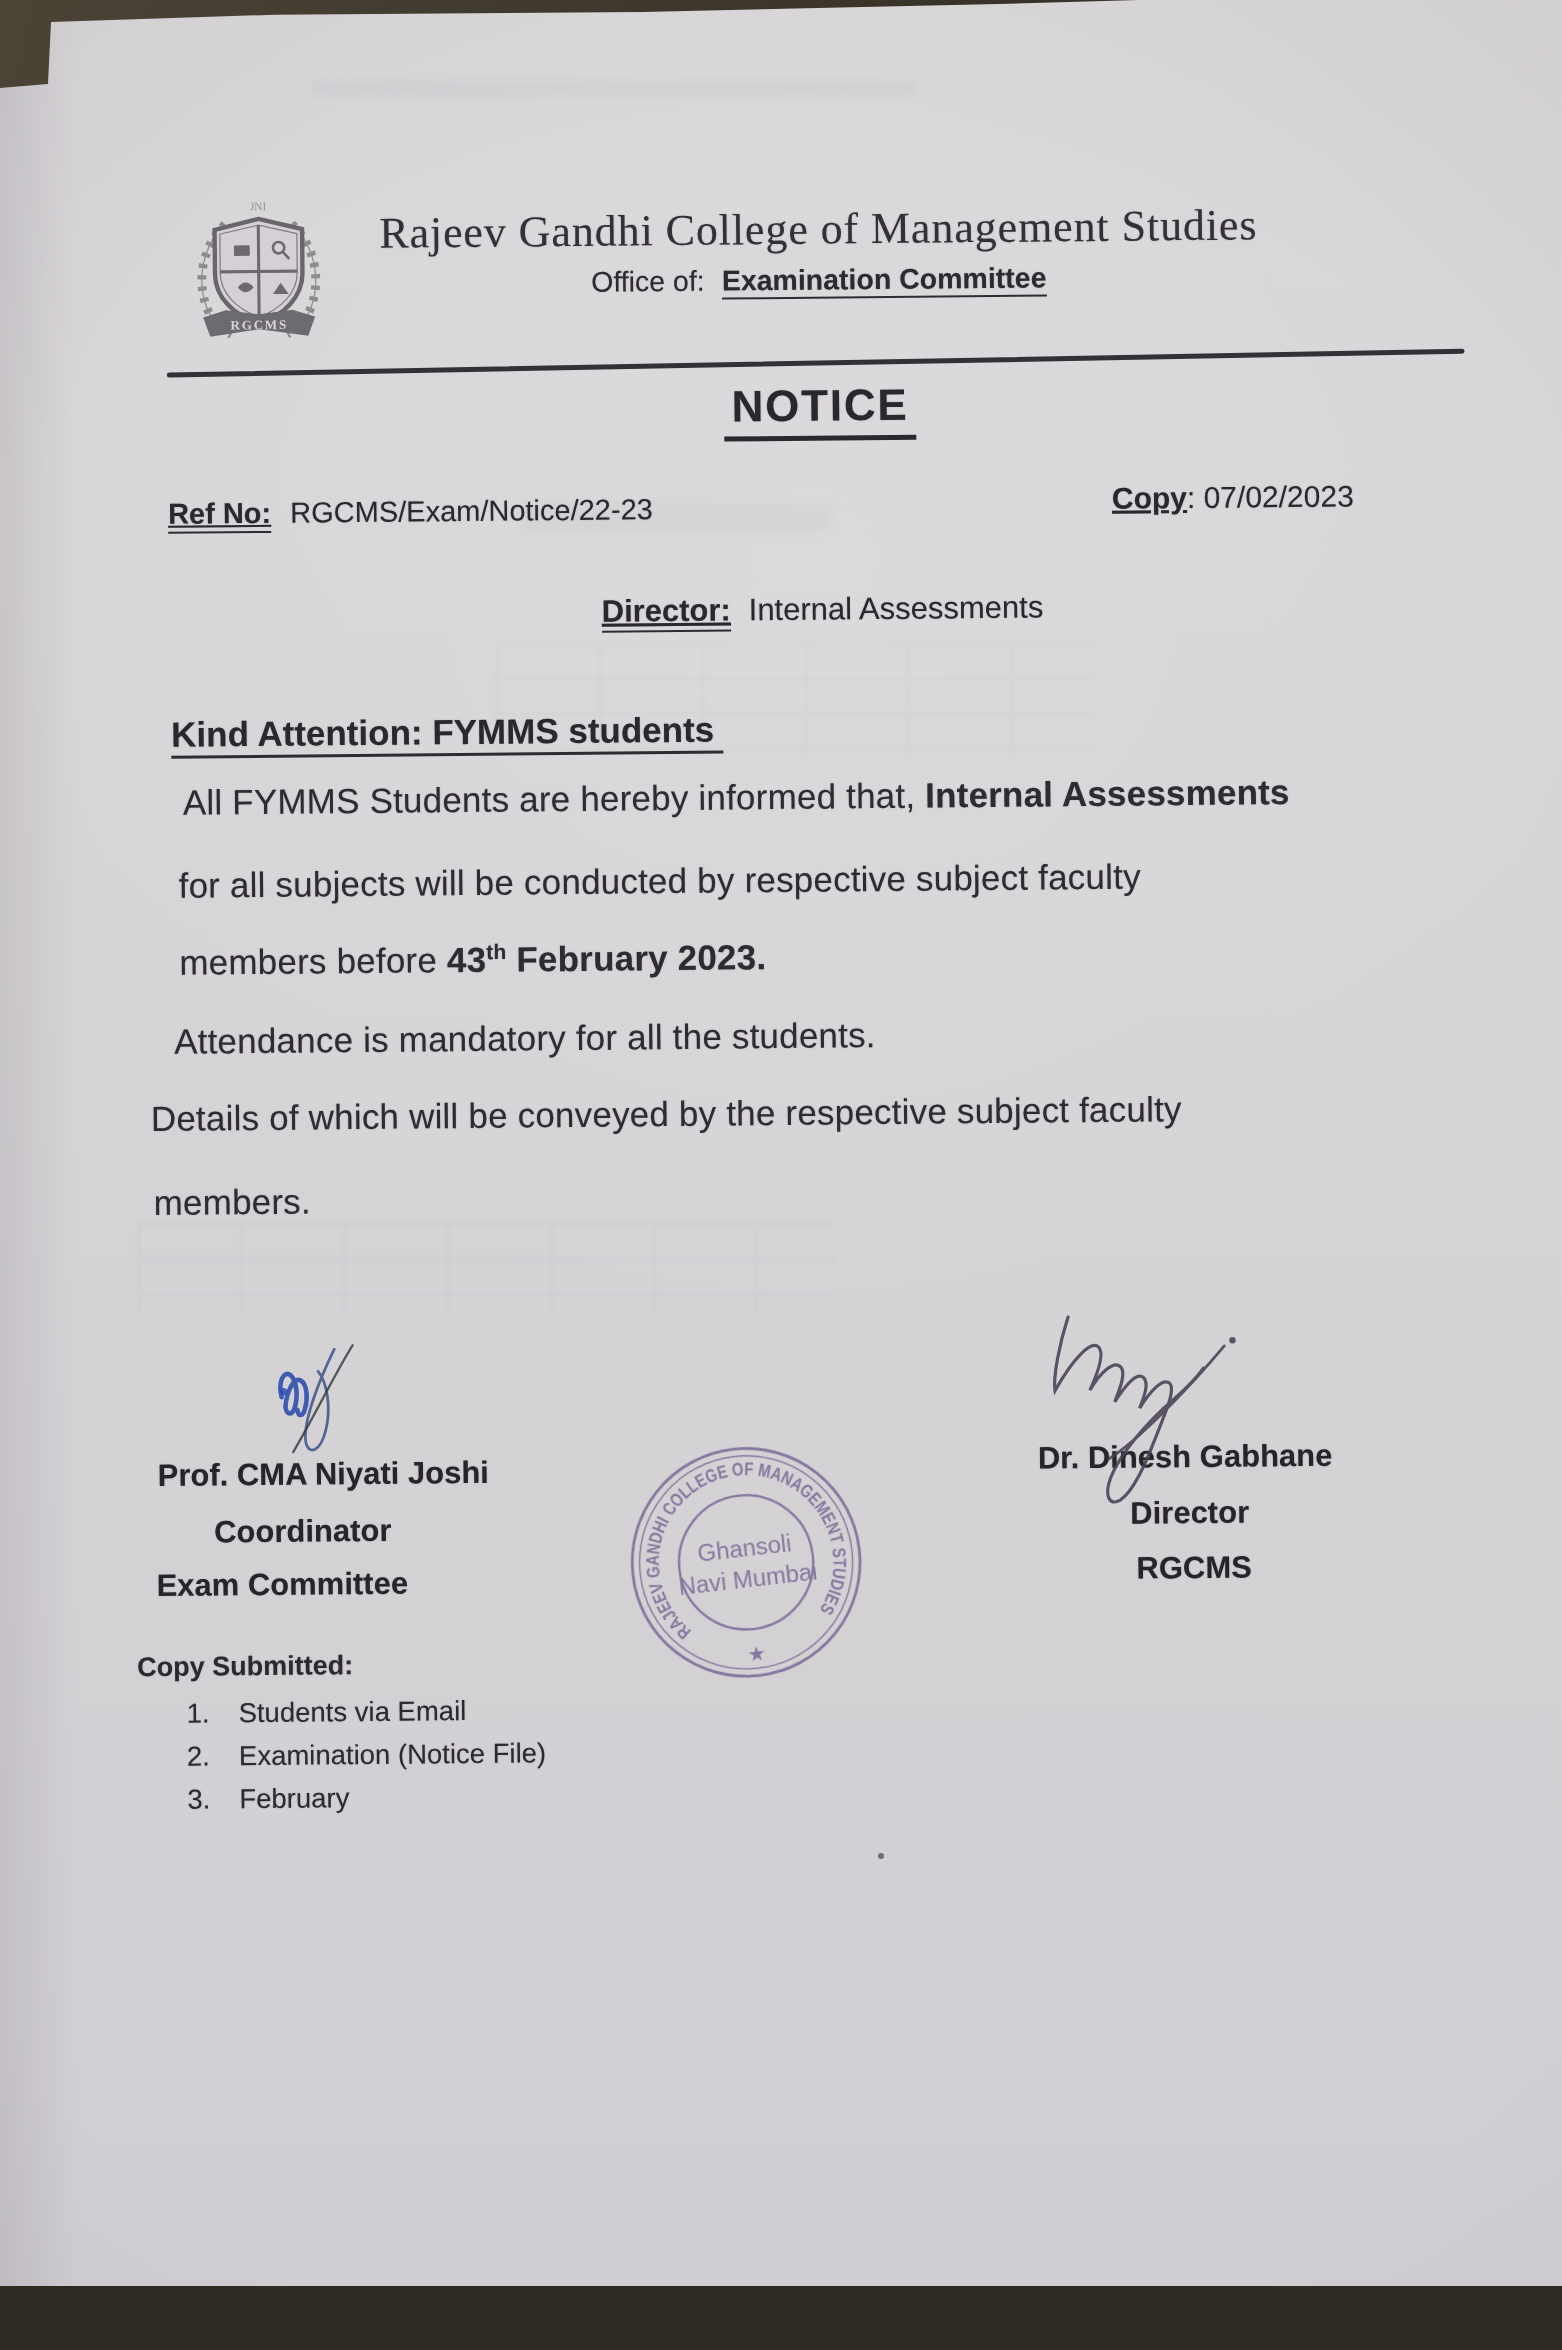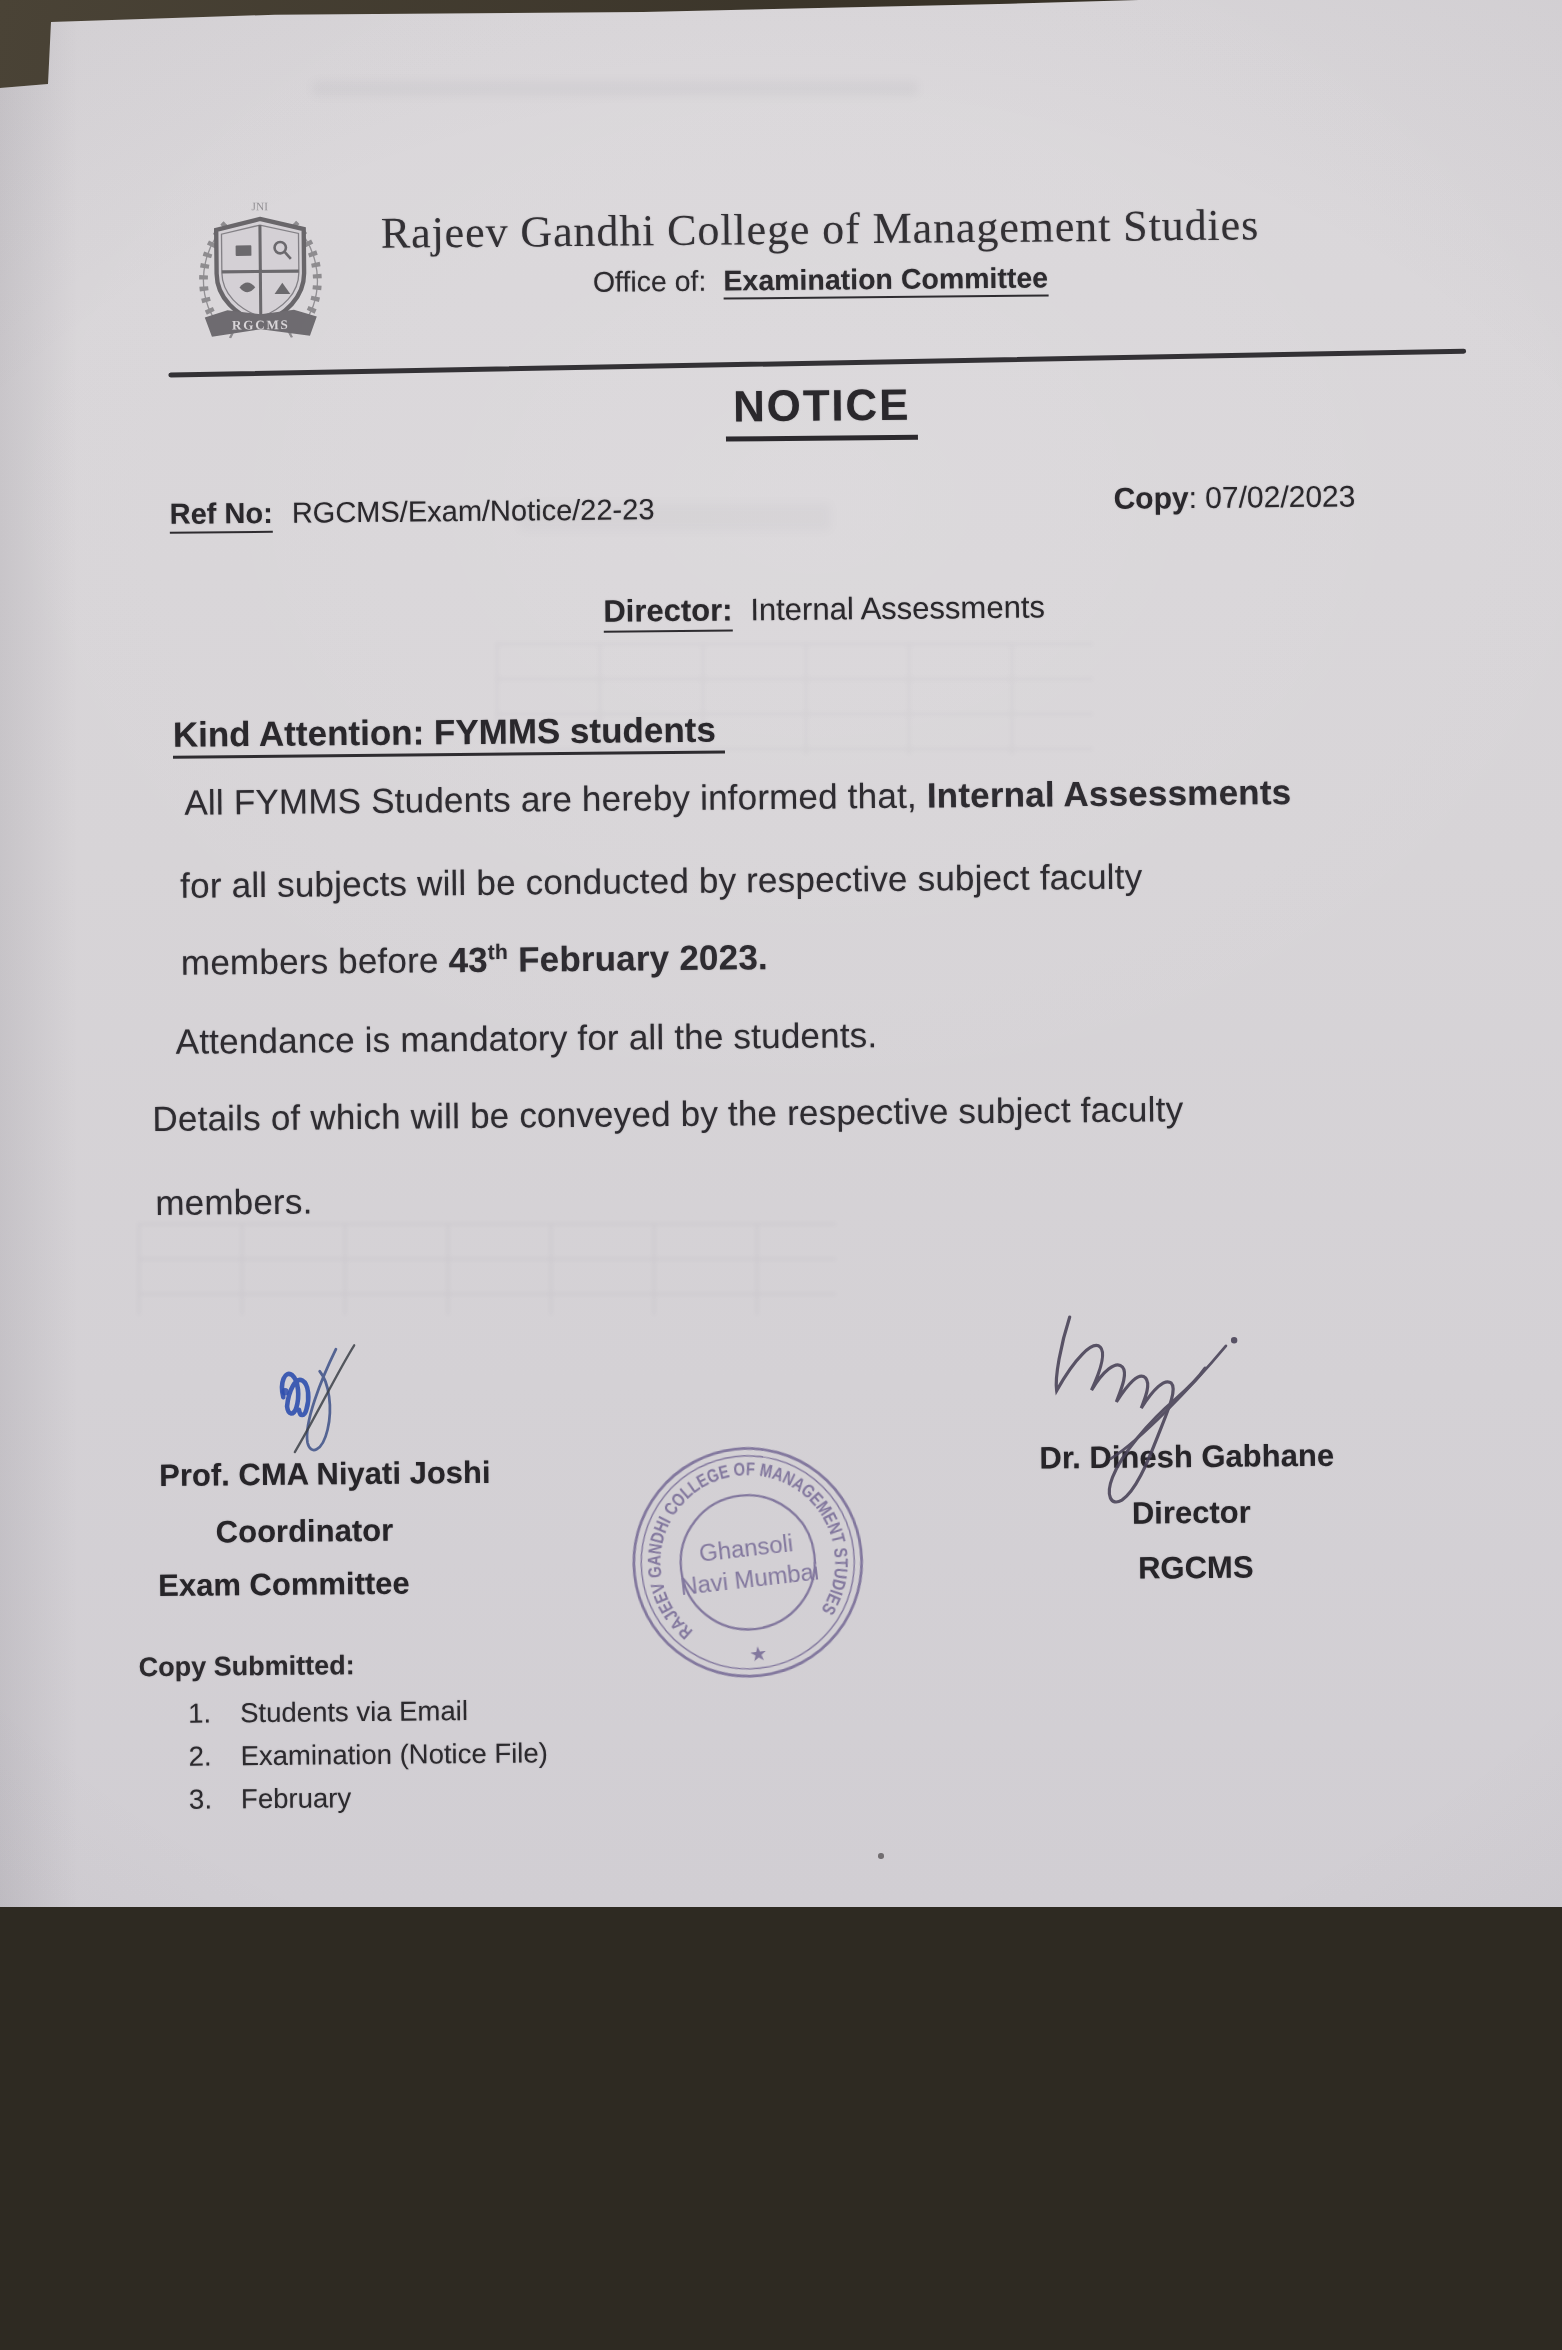--- a/index.html
+++ b/index.html
@@ -1,17 +1,17 @@
 <!DOCTYPE html>
 <html style="font-size:14.7px"><head>
 <meta charset="utf-8">
 <style>
   html,body{margin:0;padding:0;background:#2e2a22;}
   .photo{
-    position:relative;width:1563px;height:1907px;overflow:hidden;
+    position:relative;width:1563px;height:2286px;overflow:hidden;
     background:linear-gradient(100deg,#4a4336 0%,#3a3429 45%,#2c2820 100%);
     font-family:"Liberation Sans",sans-serif;
   }
   
   .paper{
     position:absolute;inset:0;
     clip-path:polygon(0px 88px,48px 84px,51px 22px,275px 14.7px,643px 12px,1010px 3.7px,1139px 0px,
                       1563px 0px,1563px 2307px,1433px 2301px,1286px 2310px,1148px 2331px,
                       918px 2338px,459px 2344px,138px 2348px,0px 2351px);
     background:
@@ -34,21 +34,21 @@
   .g3{top:643px;left:496px;width:597px;height:112px;}
   .g4{top:1223px;left:138px;width:698px;height:92px;opacity:0.065;}
   .speck{position:absolute;top:1853px;left:878px;width:5.5px;height:5.5px;border-radius:50%;
          background:#5a5659;opacity:.8;}
 
   
   .content{position:absolute;inset:0;transform:rotate(-0.55deg);transform-origin:50% 45%;
            color:#2a282c;}
   .content div{position:absolute;}
   .soft{text-shadow:0 0 1.4px rgba(45,42,48,0.35);}
-  .b{font-weight:bold;}
+  .b{font-weight:bold;text-decoration:underline;}
   .u{border-bottom:2.8px solid #2e2c30;padding-bottom:1.8px;}
 
   .logo{position:absolute;left:176px;top:193px;width:180px;height:140px;opacity:.88;}
 
   .college-title{left:64px;top:204px;width:1524px;text-align:center;
     font-family:"Liberation Serif",serif;font-size:44px;color:#333135;letter-spacing:0.9px;}
   .office-line{left:64px;top:264px;width:1524px;text-align:center;font-size:28.5px;color:#2d2b2f;}
   .office-line .office-name{font-weight:bold;margin-left:9.2px;border-bottom:2.8px solid #2e2c30;
     padding-bottom:0.9px;}
   .header-rule{left:173px;top:361px;width:1298px;height:4.6px;background:#333135;

